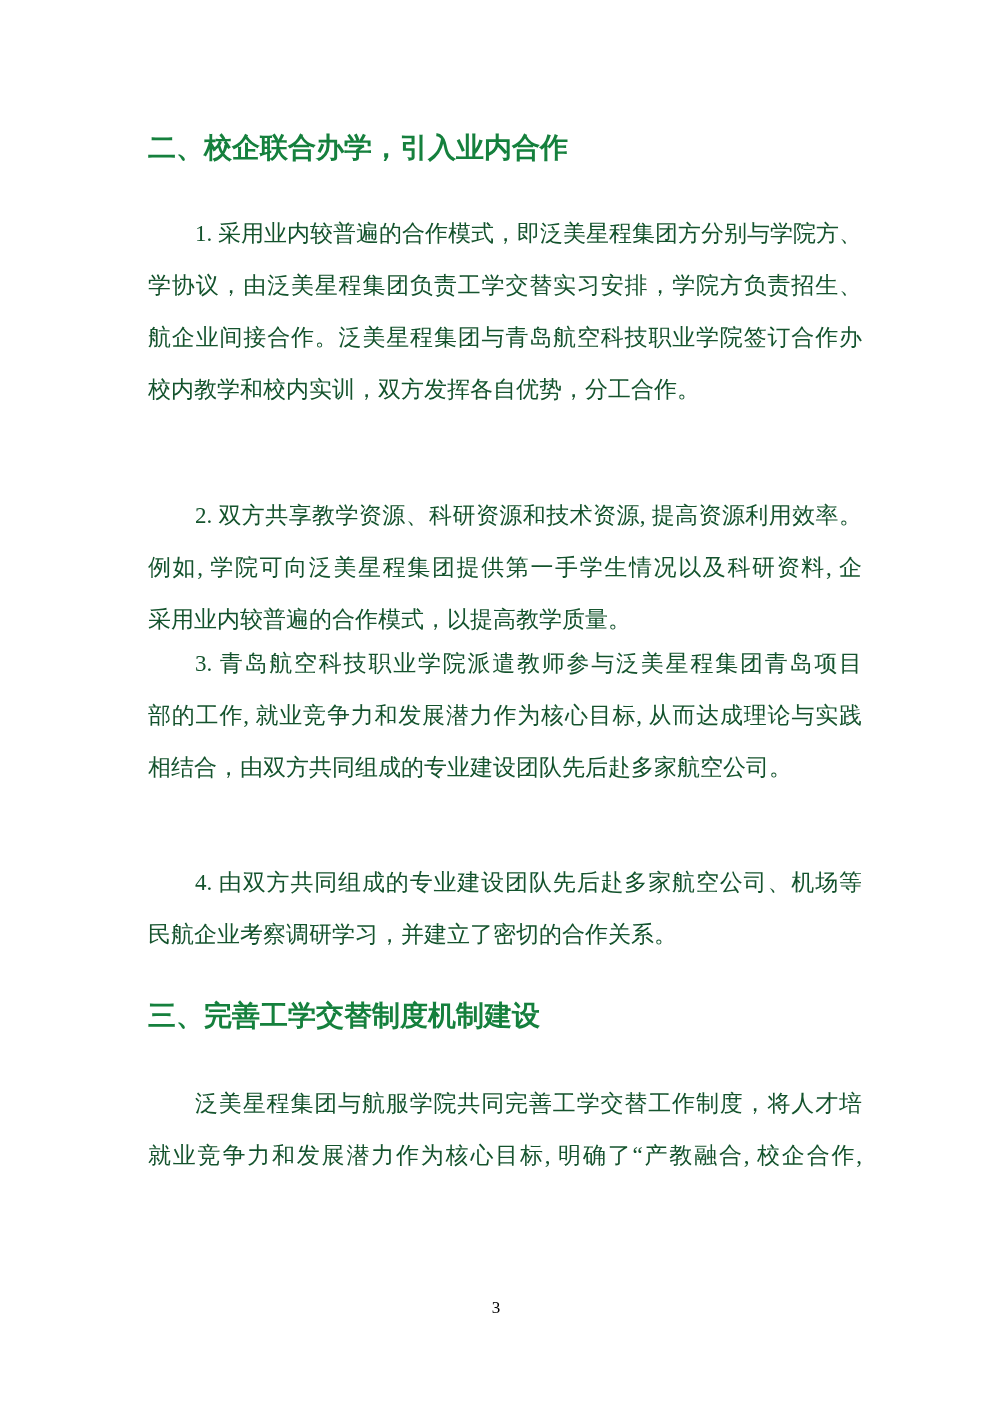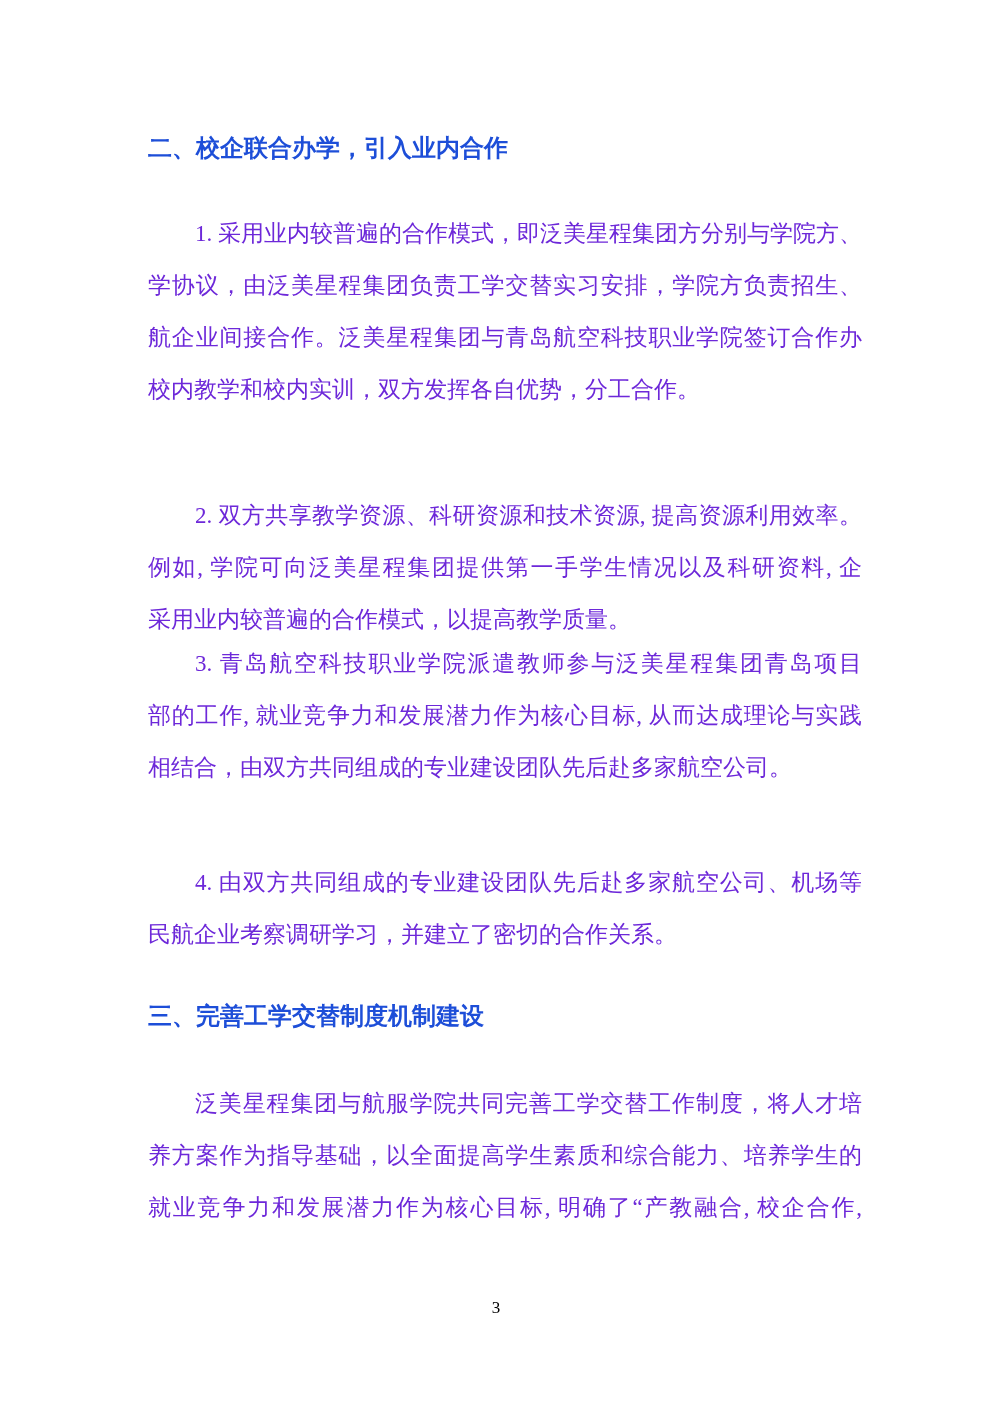--- a/index.html
+++ b/index.html
@@ -23,32 +23,32 @@
     width: 714px;
     height: 1403px;
   }
   .heading {
     position: absolute;
     left: 0;
     width: 100%;
     margin: 0;
     font-family: "Liberation Sans", "DejaVu Sans", sans-serif;
     font-weight: 700;
-    font-size: 24px;
+    font-size: 28px;
     line-height: 36px;
-    color: #1d4ed8;
+    color: #15803d;
     white-space: nowrap;
   }
   .para {
     position: absolute;
     left: 0;
     width: 100%;
     font-size: 23px;
     line-height: 52px;
-    color: #6d28d9;
+    color: #14532d;
   }
   .line {
     text-align: justify;
     text-align-last: justify;
   }
   .line.indent {
     text-indent: 47px;
   }
   .line.end {
     text-align: last left;
@@ -95,20 +95,19 @@
 
     <div class="para" style="top:857px">
       <div class="line indent">4. 由双方共同组成的专业建设团队先后赴多家航空公司、机场等</div>
       <div class="line end">民航企业考察调研学习，并建立了密切的合作关系。</div>
     </div>
 
     <h2 class="heading" style="top:998px">三、完善工学交替制度机制建设</h2>
 
     <div class="para" style="top:1078px">
       <div class="line indent">泛美星程集团与航服学院共同完善工学交替工作制度，将人才培</div>
-      <div class="line">养方案作为指导基础，以全面提高学生素质和综合能力、培养学生的</div>
       <div class="line">就业竞争力和发展潜力作为核心目标, 明确了“产教融合, 校企合作,</div>
     </div>
 
   </div>
 
   <div class="page-number">3</div>
 </div>
 
 </body></html>

